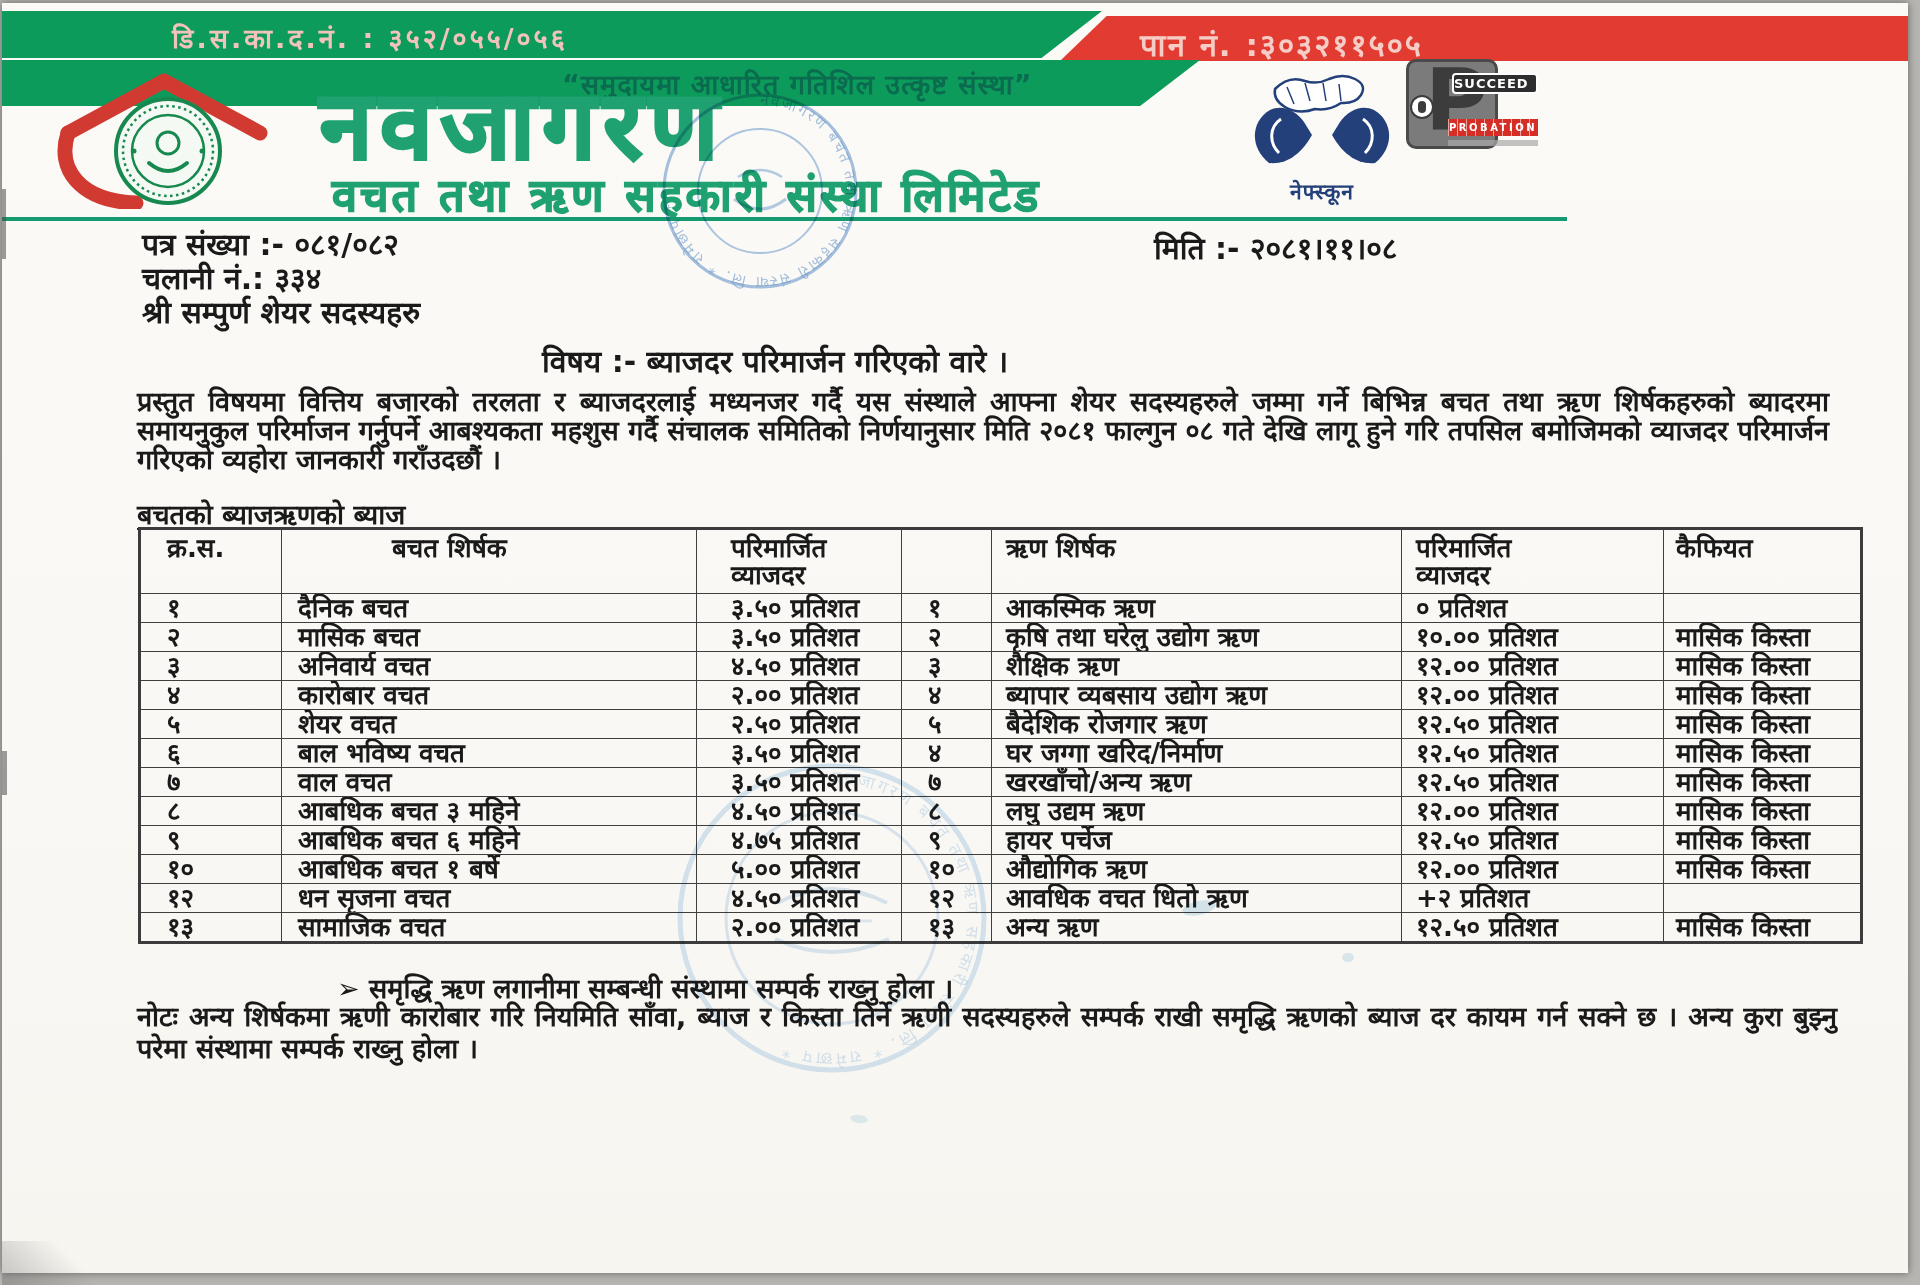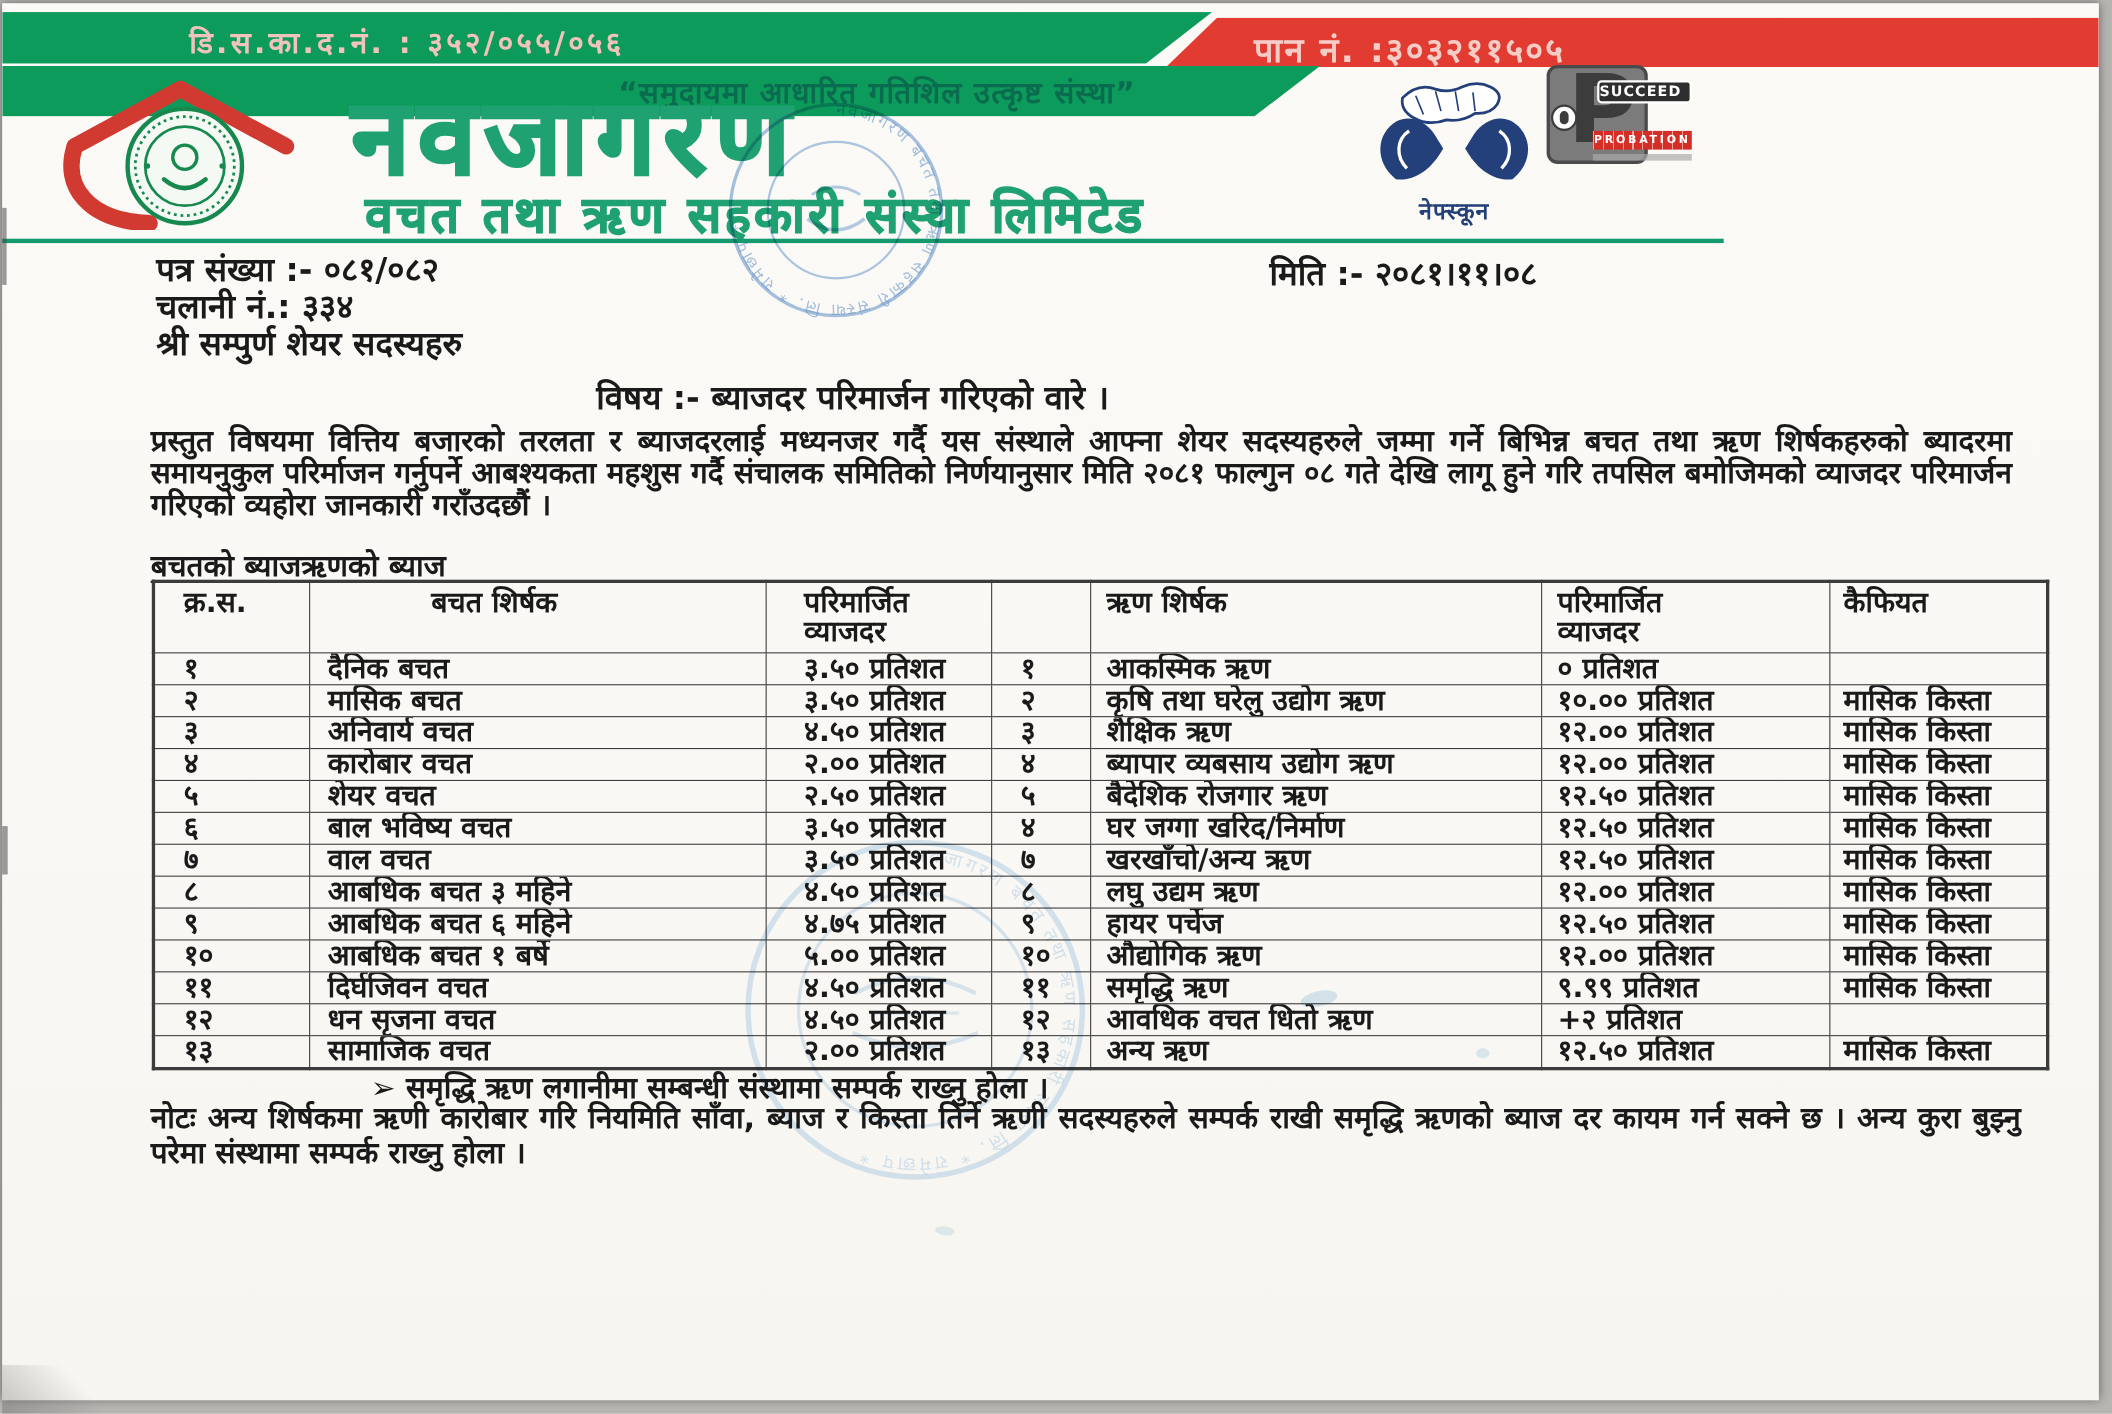--- a/index.html
+++ b/index.html
@@ -326,29 +326,20 @@
         <tr>
           <td class="c0">१०</td>
           <td class="c1">आबधिक बचत १ बर्षे</td>
           <td class="c2">५.०० प्रतिशत</td>
           <td class="c3">१०</td>
           <td class="c4">औद्योगिक ऋण</td>
           <td class="c5">१२.०० प्रतिशत</td>
           <td class="c6">मासिक किस्ता</td>
         </tr>
         <tr>
-          <td class="c0">११</td>
-          <td class="c1">दिर्घजिवन वचत</td>
-          <td class="c2">४.५० प्रतिशत</td>
-          <td class="c3">११</td>
-          <td class="c4">समृद्धि ऋण</td>
-          <td class="c5">९.९९ प्रतिशत</td>
-          <td class="c6">मासिक किस्ता</td>
-        </tr>
-        <tr>
           <td class="c0">१२</td>
           <td class="c1">धन सृजना वचत</td>
           <td class="c2">४.५० प्रतिशत</td>
           <td class="c3">१२</td>
           <td class="c4">आवधिक वचत धितो ऋण</td>
           <td class="c5">+२ प्रतिशत</td>
           <td class="c6"></td>
         </tr>
         <tr>
           <td class="c0">१३</td>

